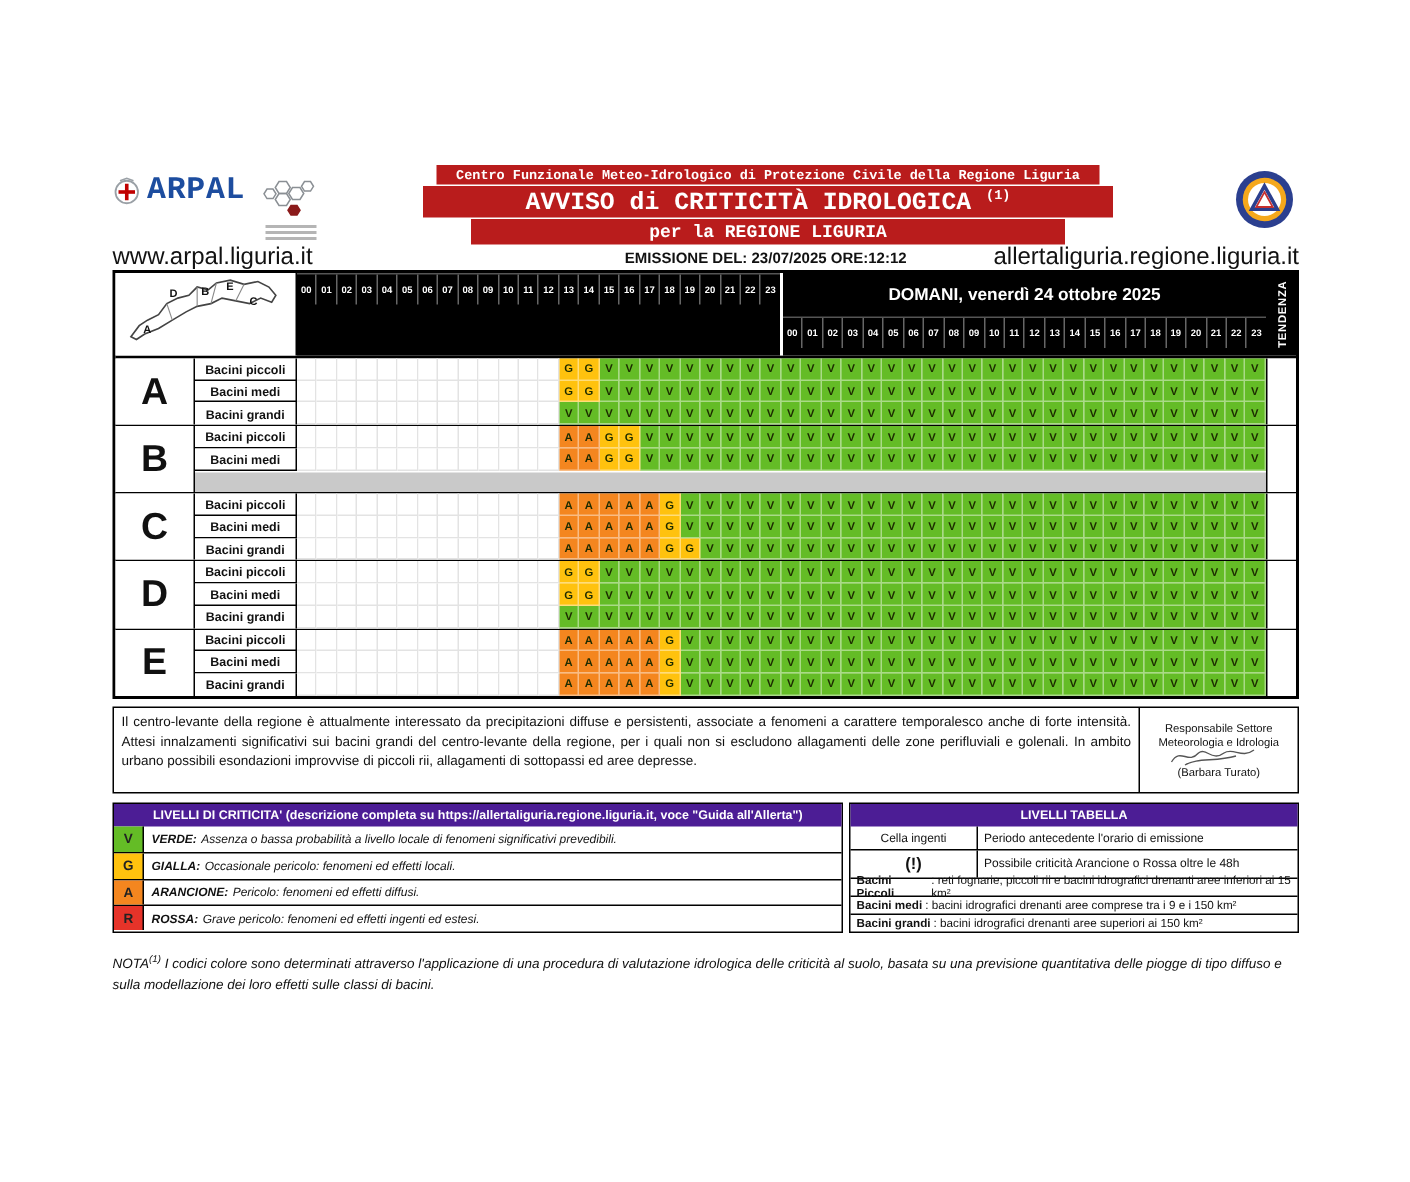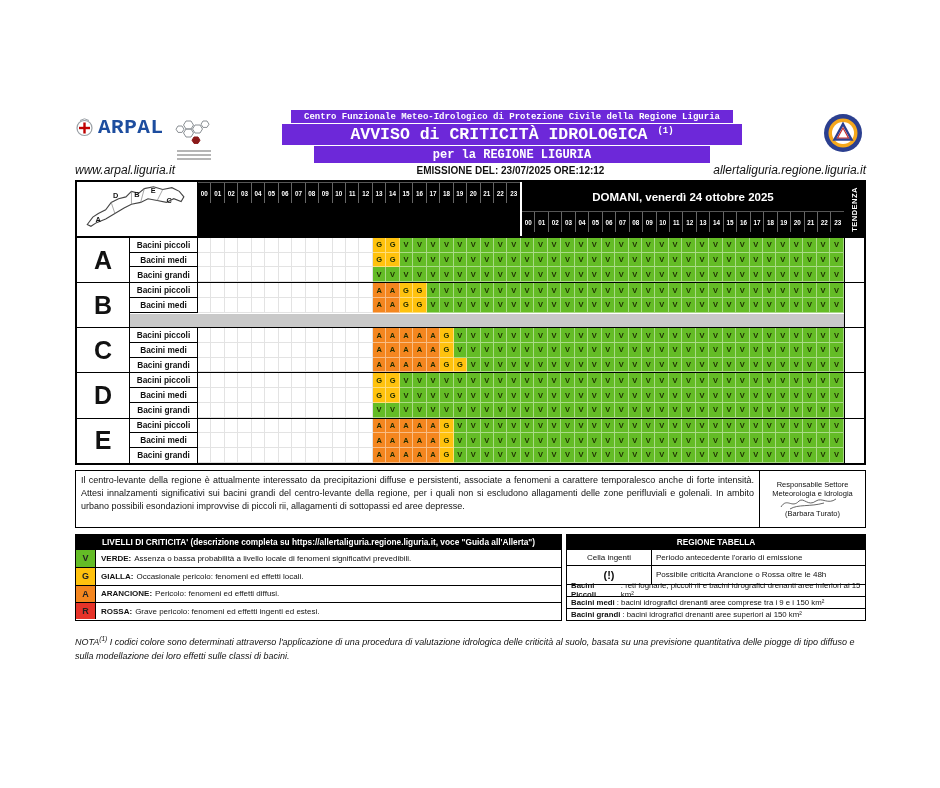--- a/index.html
+++ b/index.html
@@ -8,28 +8,28 @@
   .doc { position: absolute; left: 75px; top: 110px; width: 791px; }
 
   
   .hdr { display: flex; align-items: flex-start; height: 50px; font-family: Liberation Mono, monospace; }
   .hdr-left { width: 207px; display: flex; gap: 10px; align-items: flex-start; padding-top: 6px; }
   .arpal { display: flex; align-items: center; gap: 4px; }
   .arpal-text { font-size: 21px; font-weight: bold; letter-spacing: .5px; }
   .hexlogo { display: flex; flex-direction: column; align-items: center; margin-top: 2px; }
   .caption-lines div { width: 34px; height: 2px; background: #b5b5b5; margin-top: 2px; }
   .hdr-center { width: 460px; }
-  .bar { background: #6d28d9; color: #fff; text-align: center; margin: 0 auto 1px auto; }
+  .bar { background: #b91c1c; color: #fff; text-align: center; margin: 0 auto 1px auto; }
   .bar1 { width: 96%; font-size: 9px; padding: 1.5px 0; font-weight: bold; }
   .bar2 { width: 100%; font-size: 16.5px; font-weight: bold; padding: 1px 0; }
   .bar2 sup { font-size: 9px; }
   .bar3 { width: 86%; font-size: 12px; font-weight: bold; padding: 1.5px 0; }
   .hdr-right { flex: 1; display: flex; justify-content: flex-end; padding: 2px 2px 0 0; }
   .hdr2 { display: grid; grid-template-columns: 1fr auto 1fr; align-items: center; margin-top: 3px; height: 13px; }
-  .url { font-size: 12px; font-style: italic; }
+  .url { font-size: 16px; }
   .url-left { justify-self: start; }
   .url-right { justify-self: end; text-align: center; }
   .emission { font-size: 10px; font-weight: bold; position: relative; left: 40px; }
 
   
   .tbl { border: 2px solid #000; margin-top: 4px; background: #fff; }
   .tbl-head { display: flex; border-bottom: 2px solid #000; }
   .map-cell { width: 121px; border-right: 1px solid #000; padding: 2px 3px; background: #fff; }
   .day-block { flex: 1; display: flex; flex-direction: column; background: #000; }
   .day-block + .day-block { border-left: 2px solid #fff; }
@@ -71,27 +71,27 @@
   .info-body { display: flex; min-height: 56px; }
   .info-text { flex: 1; font-size: 9px; line-height: 1.45; padding: 3px 5px; text-align: justify; }
   .firma-box { width: 106px; border-left: 1px solid #000; display: flex; flex-direction: column;
     align-items: center; justify-content: center; text-align: center; font-size: 7.5px; padding: 2px; }
   .firma-sig { margin: -3px 0 -2px 0; }
 
   
   .legends { display: flex; gap: 4px; margin-top: 6px; }
   .lg-left { width: 487px; border: 1px solid #000; }
   .lg-right { flex: 1; border: 1px solid #000; }
-  .lg-head { background: #000000; color: #fff; font-weight: bold; text-align: center;
+  .lg-head { background: #4c1d95; color: #fff; font-weight: bold; text-align: center;
     font-size: 8.3px; padding: 2.5px 0; }
   .lrow { display: flex; align-items: stretch; height: 17.4px; }
   .lrow + .lrow { border-top: 1px solid #000; }
   .sw { width: 20px; display: flex; align-items: center; justify-content: center;
     font-weight: bold; font-size: 9px; color: #222; border-right: 1px solid #000; }
-  .ltext { flex: 1; display: flex; align-items: center; padding-left: 5px; font-size: 8px; }
+  .ltext { flex: 1; display: flex; align-items: center; padding-left: 5px; font-size: 8px; font-style: italic; }
   .ltext b { margin-right: 3px; }
   .lt-row { display: flex; align-items: stretch; }
   .lt-row + .lt-row, .lt-def { border-top: 1px solid #000; }
   .lt-key { width: 85px; border-right: 1px solid #000; display: flex; align-items: center;
     justify-content: center; font-size: 8px; text-align: center; }
   .lt-key.big { font-size: 11px; font-weight: bold; }
   .lt-val { flex: 1; display: flex; align-items: center; padding: 2px 4px; font-size: 8px; }
   .lt-row.r1 { height: 15px; } .lt-row.r2 { height: 19px; }
   .lt-def { font-size: 7.8px; padding: 2px 4px; height: 12px; display: flex; align-items: center; }
   .lt-def b { margin-right: 2px; }
@@ -1056,21 +1056,21 @@
           <div class="lrow">
             <div class="sw" style="background: rgb(230, 51, 41);">R</div>
             <div class="ltext">
               <b>ROSSA:</b>
               <span>Grave pericolo: fenomeni ed effetti ingenti ed estesi.</span>
             </div>
           </div>
         </div>
     </div>
     <div class="lg-right">
-      <div class="lg-head">REGIONE TABELLA</div>
+      <div class="lg-head">LIVELLI TABELLA</div>
       <div id="legend-table-rows">
           <div class="lt-row r1">
             <div class="lt-key">Cella ingenti</div>
             <div class="lt-val">Periodo antecedente l'orario di emissione</div>
           </div>
           <div class="lt-row r2">
             <div class="lt-key big">(!)</div>
             <div class="lt-val">Possibile criticità Arancione o Rossa oltre le 48h</div>
           </div>
           <div class="lt-def">

